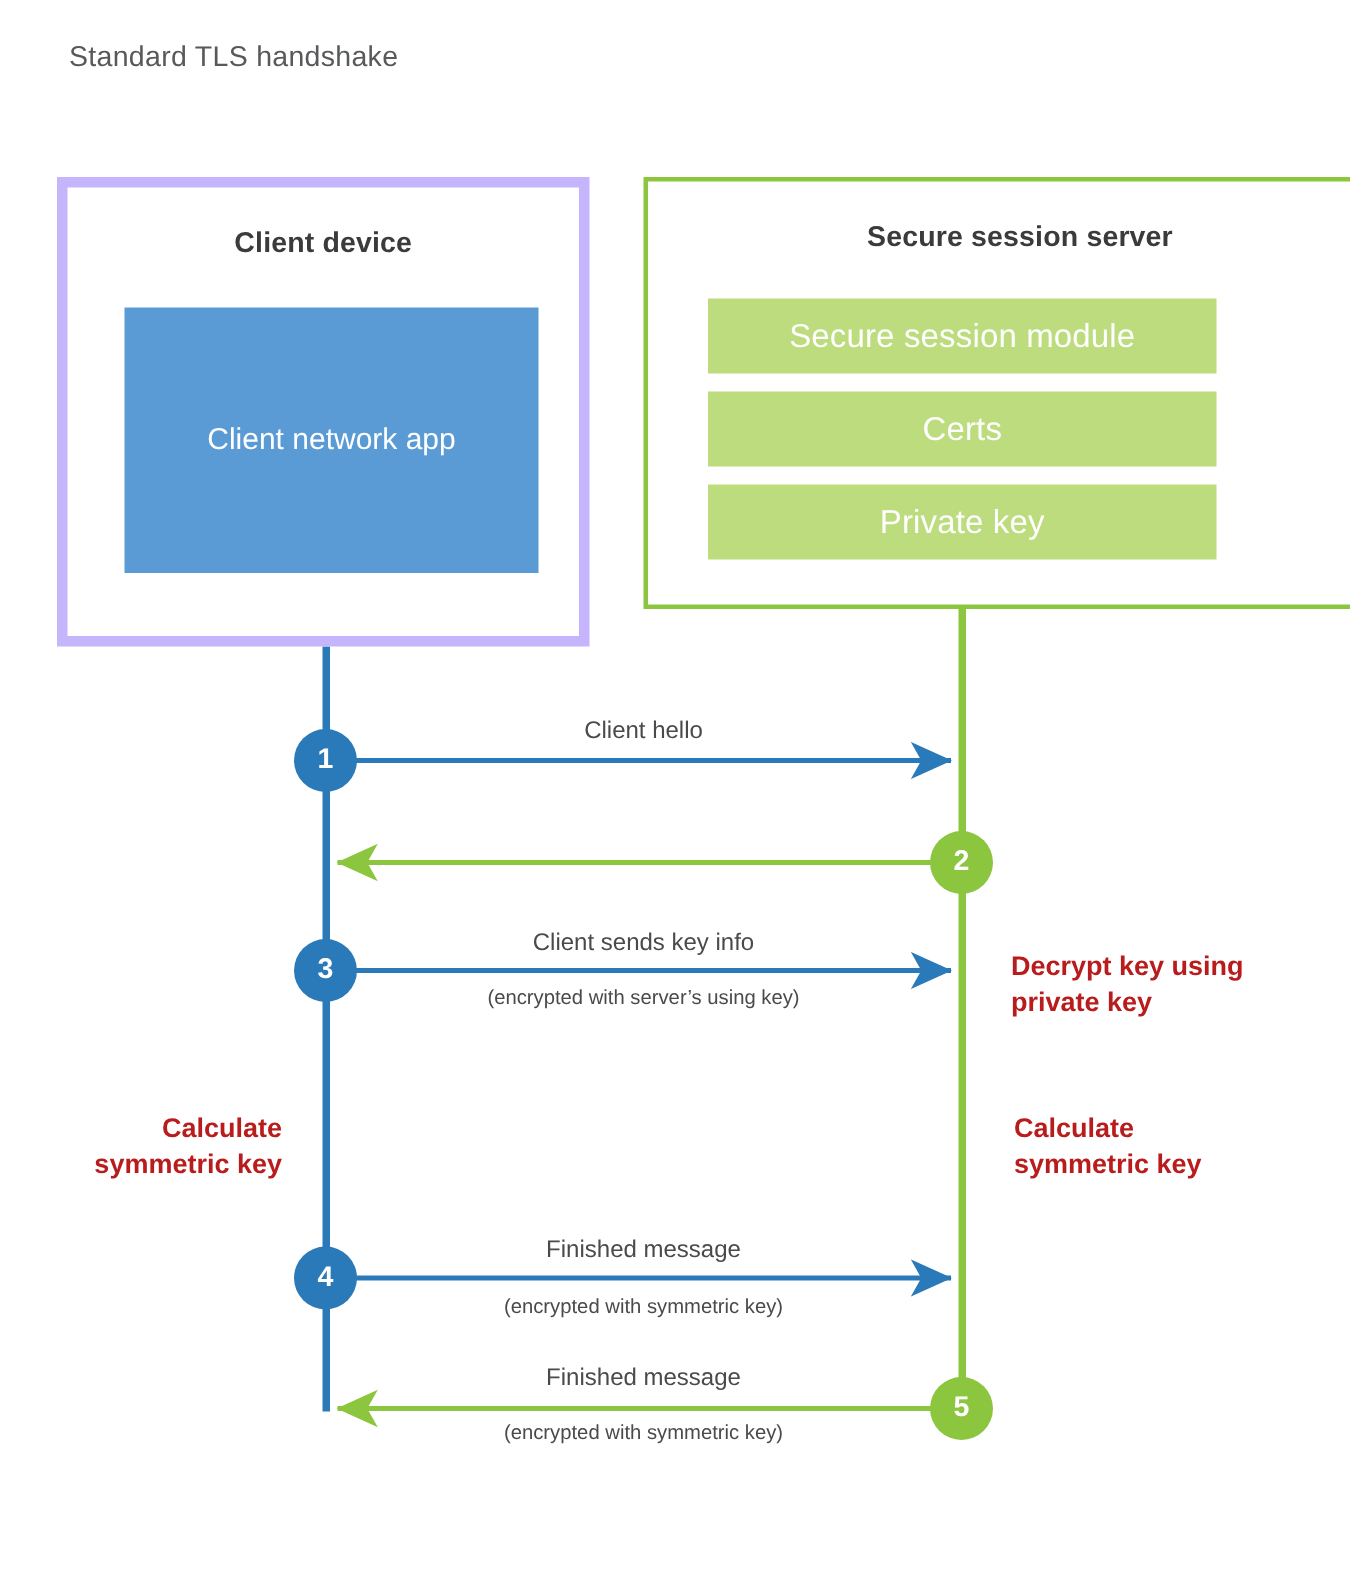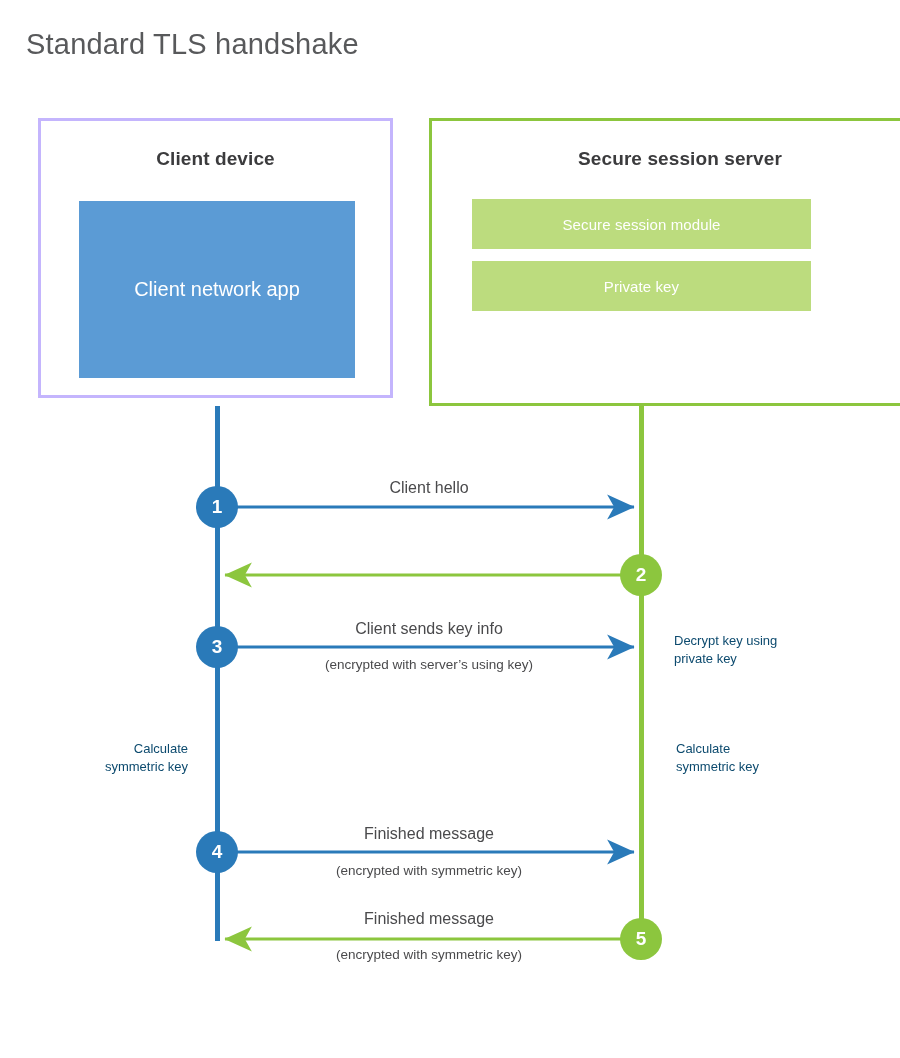--- a/index.html
+++ b/index.html
@@ -16,23 +16,23 @@
     position: relative;
     width: 900px;
     height: 1058px;
     overflow: hidden;
     background: #ffffff;
   }
 
   
   #diagram-title {
     position: absolute;
-    left: 26px;
+    left: 46px;
     top: 28px;
-    font-size: 29px;
+    font-size: 19px;
     font-weight: 300;
     letter-spacing: 0.2px;
     color: #58595b;
     white-space: nowrap;
   }
 
   
   #flow-svg {
     position: absolute;
     left: 0;
@@ -44,22 +44,22 @@
   
   .actor-box {
     position: absolute;
     background: #ffffff;
     box-sizing: border-box;
   }
   #client-box {
     left: 38px;
     top: 118px;
     width: 355px;
-    height: 280px;
-    border: 3px solid #c4b5fd;
+    height: 313px;
+    border: 7px solid #c4b5fd;
   }
   #server-box {
     left: 429px;
     top: 118px;
     width: 502px;
     height: 288px;
     border: 3px solid #8cc63e;
   }
   .actor-title {
     text-align: center;
@@ -98,21 +98,21 @@
     width: 339px;
   }
   .server-bar {
     background: #bcdc7e;
     color: #ffffff;
     height: 50px;
     margin-bottom: 12px;
     display: flex;
     align-items: center;
     justify-content: center;
-    font-size: 15px;
+    font-size: 22px;
     font-weight: 300;
     letter-spacing: 0.1px;
   }
 
   
   .step-circle {
     position: absolute;
     width: 42px;
     height: 42px;
     border-radius: 50%;
@@ -142,23 +142,23 @@
     font-weight: 400;
     color: #4a4a4c;
     white-space: nowrap;
     text-align: center;
     transform: translateX(-50%);
   }
 
   
   .side-note {
     position: absolute;
-    font-size: 13px;
-    font-weight: 400;
-    color: #0c4a6e;
+    font-size: 18px;
+    font-weight: 700;
+    color: #b91c1c;
     line-height: 1.35;
     white-space: pre-line;
   }
   .side-note.right-align {
     text-align: right;
     transform: translateX(-100%);
   }
   .side-note.left-align {
     text-align: left;
   }
@@ -197,20 +197,21 @@
 
   <div class="actor-box" id="client-box">
     <div class="actor-title">Client device</div>
     <div id="client-app">Client network app</div>
   </div>
 
   <div class="actor-box" id="server-box">
     <div class="actor-title">Secure session server</div>
     <div id="server-bars">
       <div class="server-bar">Secure session module</div>
+      <div class="server-bar">Certs</div>
       <div class="server-bar">Private key</div>
     </div>
   </div>
 
   <div class="step-circle blue" style="left:196px; top:486px;">1</div>
   <div class="step-circle green" style="left:620px; top:554px;">2</div>
   <div class="step-circle blue" style="left:196px; top:626px;">3</div>
   <div class="step-circle blue" style="left:196px; top:831px;">4</div>
   <div class="step-circle green" style="left:620px; top:918px;">5</div>
 

